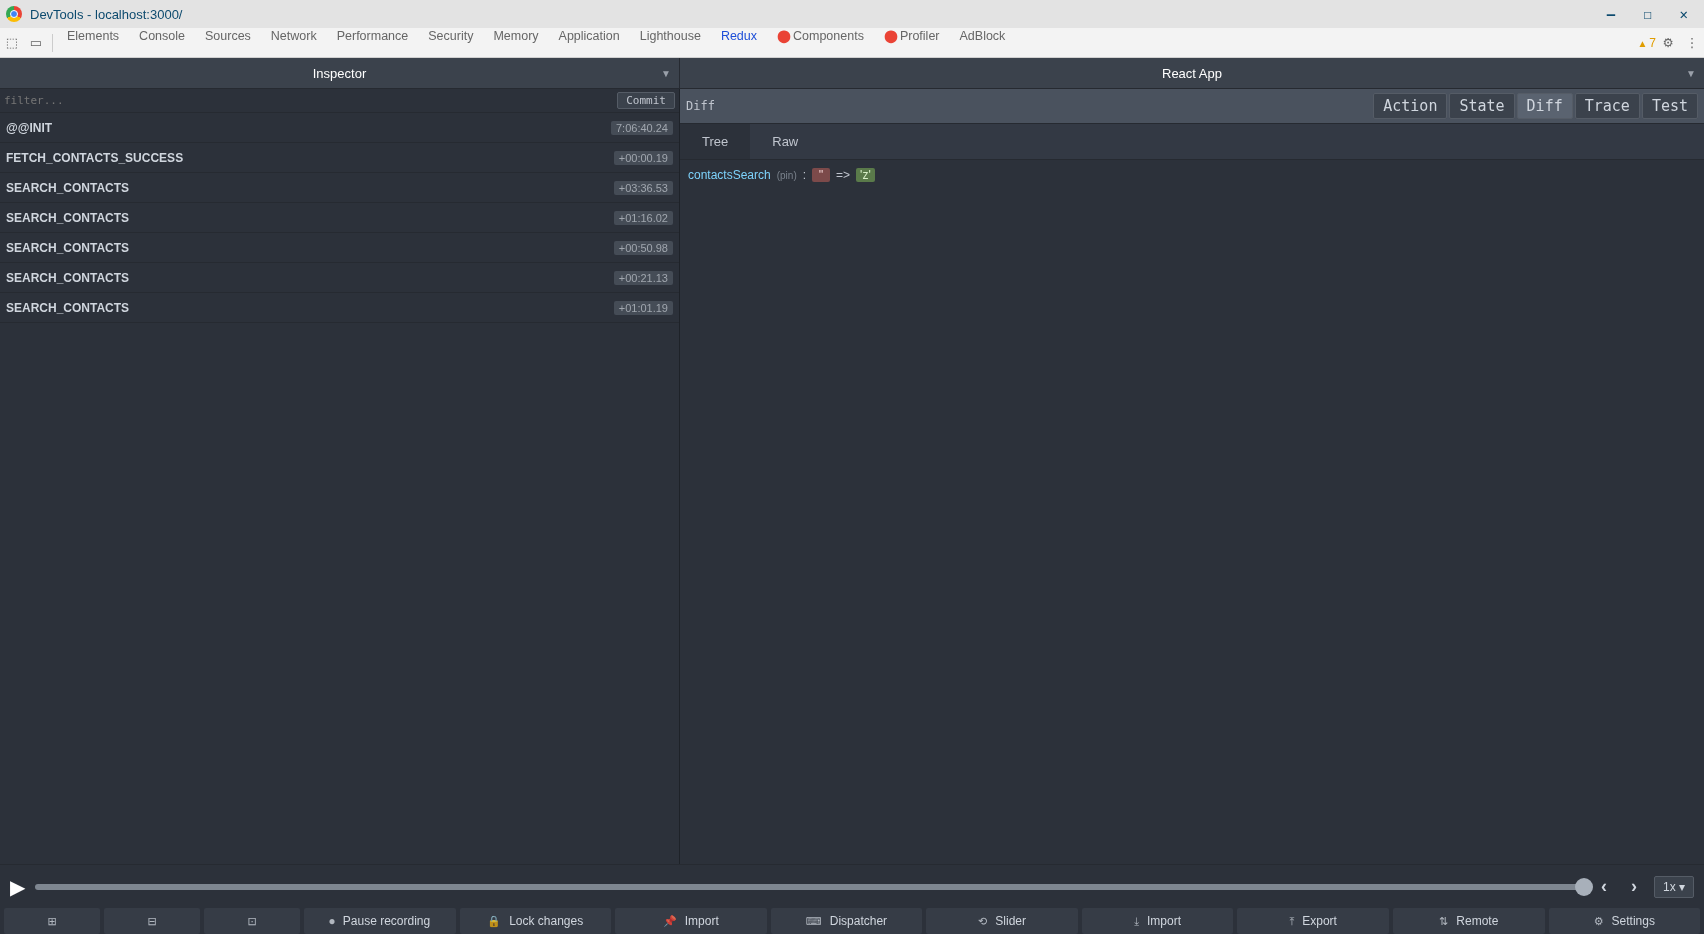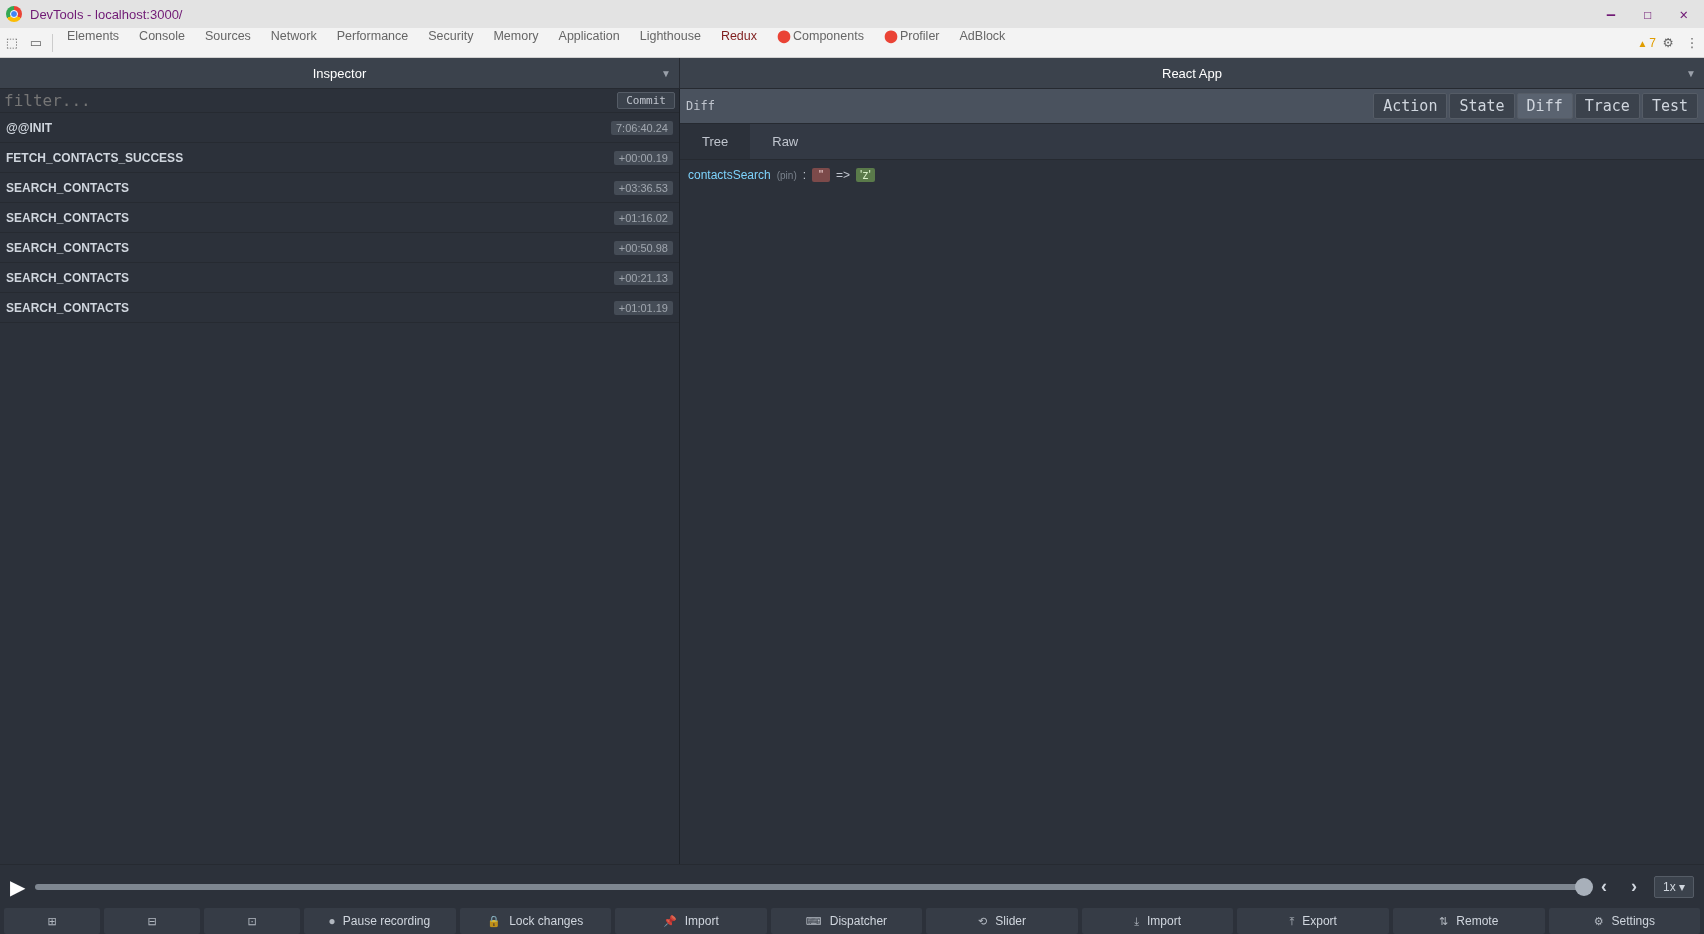--- a/index.html
+++ b/index.html
@@ -1,50 +1,50 @@
 <!DOCTYPE html>
 <html><head>
 <meta charset="utf-8">
 <style>
 * { margin: 0; padding: 0; box-sizing: border-box; font-family: "Segoe UI", Arial, sans-serif; }
 body { background: #2c313a; color: #c0c5ce; width: 1704px; height: 934px; overflow: hidden; display: flex; flex-direction: column; }
 
 
-.titlebar { background: #e3e3e3; height: 28px; display: flex; align-items: center; padding: 0 6px; color: #701a75; }
+.titlebar { background: #e3e3e3; height: 28px; display: flex; align-items: center; padding: 0 6px; color: #0c4a6e; }
 .titlebar .chrome-icon { width: 16px; height: 16px; border-radius: 50%; background: conic-gradient(#ea4335 0 120deg,#fbbc05 120deg 240deg,#34a853 240deg 360deg); margin-right: 8px; position: relative; }
 .titlebar .chrome-icon::after { content:""; position:absolute; inset:4px; background:#4285f4; border-radius:50%; border:1px solid #fff; }
 .titlebar .title { font-size: 13px; }
 .titlebar .win-ctrls { margin-left: auto; display: flex; gap: 28px; padding-right: 10px; }
 .win-ctrls span { font-size: 14px; font-family: monospace; font-weight: bold; }
 
 
 .tabstrip { background: #f3f3f3; height: 30px; display: flex; align-items: center; font-size: 12.5px; color: #666; border-bottom: 1px solid #d0d0d0; }
 .tabstrip .icon-btn { width: 24px; text-align: center; font-size: 13px; color: #666; }
 .tabstrip .sep { width: 1px; height: 18px; background: #ccc; margin: 0 4px; }
 .tabstrip .tab { padding: 0 10px; height: 44px; line-height: 30px; }
-.tabstrip .tab.active { border-bottom: 2px solid #1a73e8; color: #7f1d1d; }
+.tabstrip .tab.active { border-bottom: 2px solid #1a73e8; color: #1d4ed8; }
 .tabstrip .dot { color: #ea4335; margin-right: 2px; }
 .tabstrip .warn { margin-left: auto; color: #e09d00; font-size: 12px; }
 .tabstrip .warn::before { content: "▲"; margin-right: 2px; font-size: 10px; }
 .tabstrip .gear, .tabstrip .kebab { width: 24px; text-align: center; color: #666; }
 
 
 .panels-header { height: 31px; display: flex; background: #3b424c; border-bottom: 1px solid #262a31; }
 .panels-header .half { flex: 1; display: flex; align-items: center; justify-content: center; color: #fff; font-size: 13px; position: relative; }
 .panels-header .half .dd { position: absolute; right: 8px; color: #9aa0aa; font-size: 10px; }
 .panels-header .left { border-right: 1px solid #262a31; width: 680px; flex: none; }
 
 
 .main { flex: 1; display: flex; min-height: 0; }
 .left-pane { width: 680px; border-right: 1px solid #1e2228; display: flex; flex-direction: column; background: #2c313a; }
 .right-pane { flex: 1; display: flex; flex-direction: column; background: #2c313a; }
 
 
 .filter-row { height: 24px; display: flex; align-items: center; border-bottom: 1px solid #262a31; }
-.filter-row input { flex: 1; background: transparent; border: none; color: #c0c5ce; font-family: "Consolas", monospace; font-size: 16px; padding: 0 4px; outline: none; }
+.filter-row input { flex: 1; background: transparent; border: none; color: #c0c5ce; font-family: "Consolas", monospace; font-size: 11px; padding: 0 4px; outline: none; }
 .filter-row .commit { background: #3b424c; border: 1px solid #555c66; color: #c0c5ce; font-family: "Consolas", monospace; font-size: 11px; padding: 1px 8px; margin-right: 4px; border-radius: 2px; }
 
 
 .action-list { flex: 1; overflow-y: auto; }
 .action-row { height: 30px; display: flex; align-items: center; padding: 0 6px; font-family: "Consolas", monospace; font-size: 12px; border-bottom: 1px solid #262a31; }
 .action-row .name { flex: 1; color: #d0d6de; font-weight: bold; }
 .action-row .time { background: #454c56; color: #a0a6ae; font-size: 11px; padding: 1px 5px; border-radius: 2px; }
 
 
 .detail-hdr { height: 35px; background: #4a525e; display: flex; align-items: center; padding: 0 6px; border-bottom: 1px solid #262a31; }

